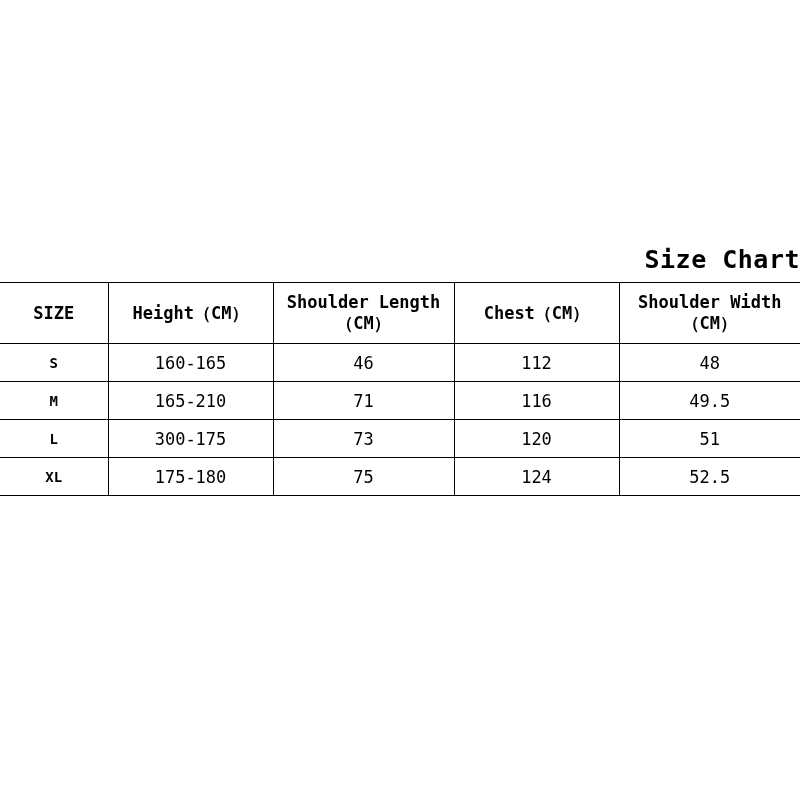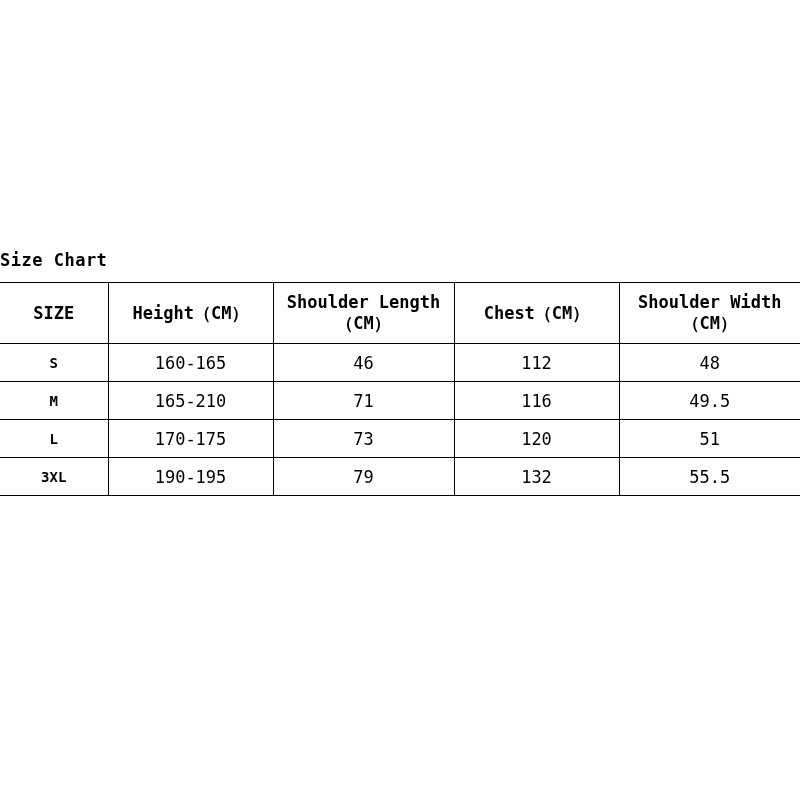--- a/index.html
+++ b/index.html
@@ -17,24 +17,24 @@
   }
 
   #chart-wrap {
     position: absolute;
     left: 0;
     top: 246px;
     width: 800px;
   }
 
   #chart-title {
-    text-align: left;
+    text-align: right;
     font-family: "DejaVu Sans Mono", monospace;
     font-weight: bold;
-    font-size: 17px;
+    font-size: 25px;
     letter-spacing: 0.5px;
     color: #000000;
     margin: 0 0 8px 0;
     line-height: 28px;
   }
 
   table.size-table {
     border-collapse: collapse;
     width: 800px;
     table-layout: fixed;
@@ -134,28 +134,28 @@
       </tr>
       <tr>
         <td class="size-cell">M</td>
         <td>165-210</td>
         <td>71</td>
         <td>116</td>
         <td>49.5</td>
       </tr>
       <tr>
         <td class="size-cell">L</td>
-        <td>170-175</td>
+        <td>300-175</td>
         <td>73</td>
         <td>120</td>
         <td>51</td>
       </tr>
       <tr>
-        <td class="size-cell">3XL</td>
-        <td>190-195</td>
-        <td>79</td>
-        <td>132</td>
-        <td>55.5</td>
+        <td class="size-cell">XL</td>
+        <td>175-180</td>
+        <td>75</td>
+        <td>124</td>
+        <td>52.5</td>
       </tr>
     </tbody>
   </table>
 
 </div>
 
 </body></html>

